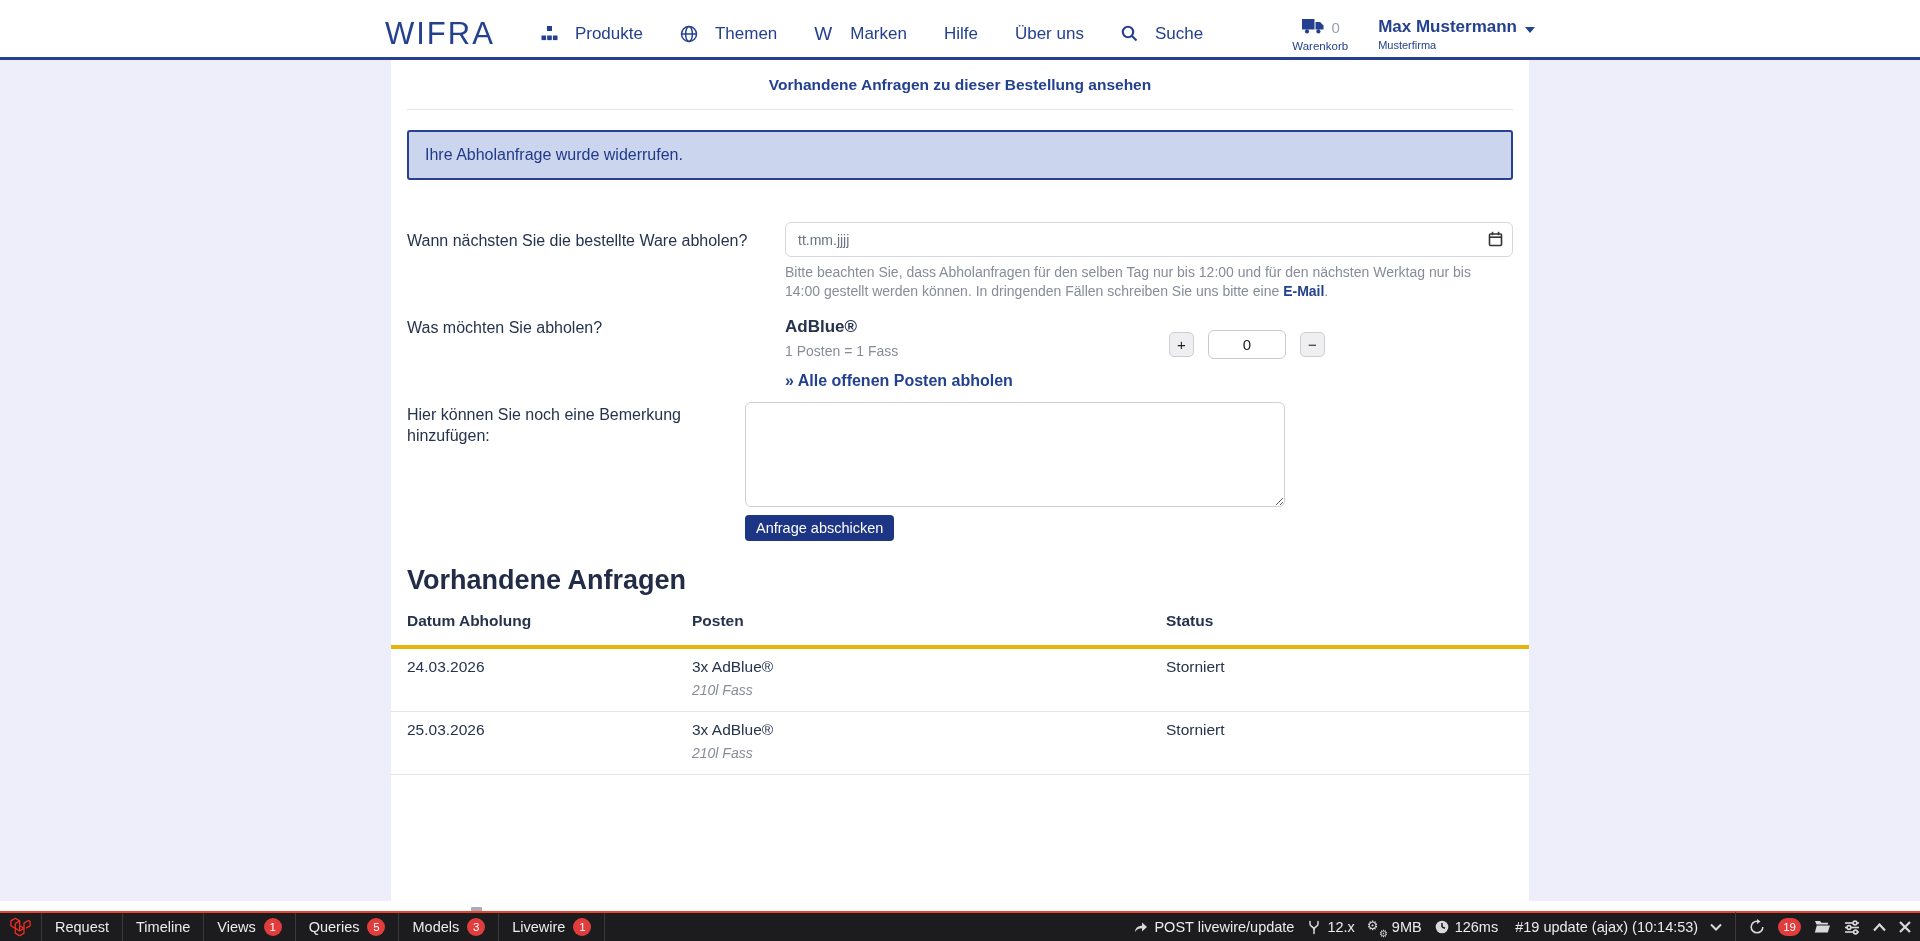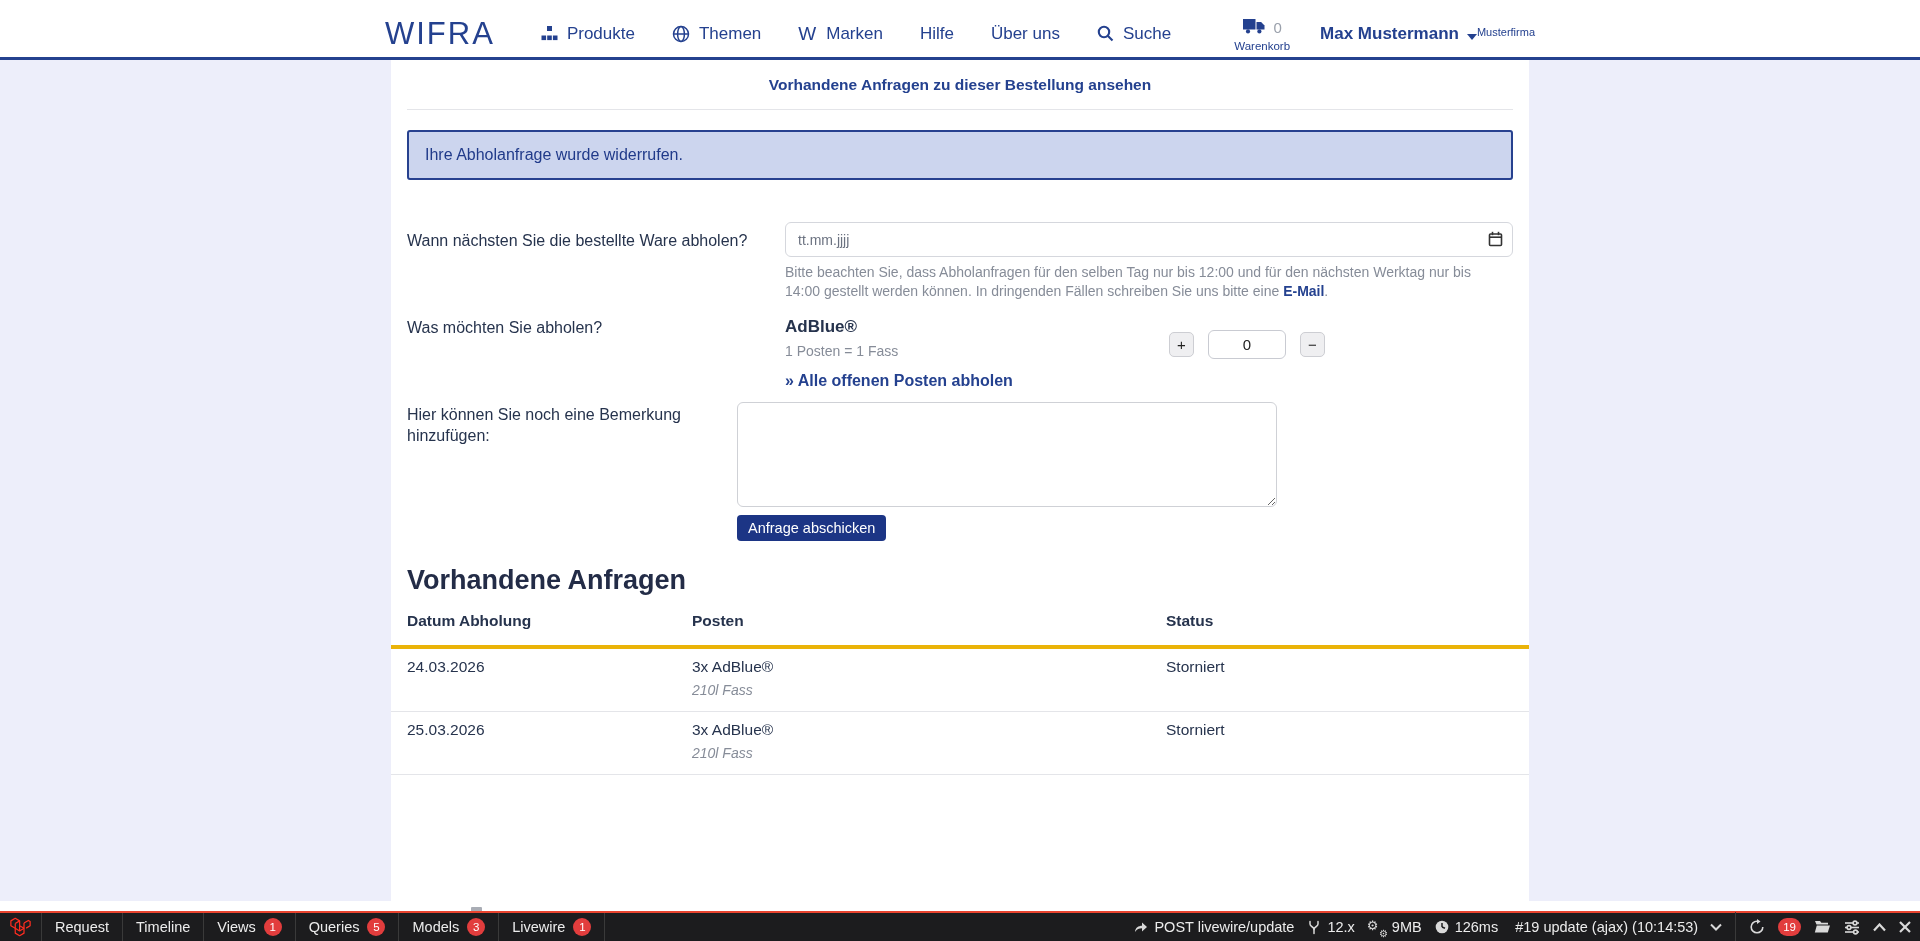--- a/index.html
+++ b/index.html
@@ -8,28 +8,28 @@
   }
   *{box-sizing:border-box; margin:0; padding:0;}
   html,body{width:1920px;height:941px;overflow:hidden;}
   body{font-family:"Liberation Sans",sans-serif;background:#fff;position:relative;}
 
   
   .header{height:60px;background:#fff;border-bottom:3px solid var(--brand);}
   .header-inner{width:1150px;margin:0 auto;height:67px;display:flex;align-items:center;}
   .logo{font-size:31px;font-weight:200;letter-spacing:2px;color:var(--brand);}
   .nav{display:flex;align-items:center;gap:37px;margin-left:46px;}
-  .nav-item{display:flex;align-items:center;gap:9px;color:var(--brand);font-size:17px;font-weight:500;cursor:pointer;white-space:nowrap;}
+  .nav-item{display:flex;align-items:center;gap:17px;color:var(--brand);font-size:17px;font-weight:500;cursor:pointer;white-space:nowrap;}
   .nav-item svg{display:block;}
   .w-glyph{font-size:19px;font-weight:300;letter-spacing:1px;}
   .cart{margin-left:auto;display:flex;flex-direction:column;align-items:center;cursor:pointer;}
   .cart-top{display:flex;align-items:center;gap:7px;}
   .cart-count{color:#9aa0ab;font-size:15px;}
   .cart-label{color:var(--brand);font-size:11.5px;margin-top:1px;}
-  .user{margin-left:30px;display:flex;flex-direction:row;cursor:pointer;}
+  .user{margin-left:30px;display:flex;flex-direction:column;cursor:pointer;}
   .user-top{display:flex;align-items:center;gap:8px;}
   .user-name{color:var(--brand);font-size:17px;font-weight:700;}
   .caret-down{width:0;height:0;border-left:5px solid transparent;border-right:5px solid transparent;border-top:6px solid var(--brand);margin-top:6px;}
   .user-company{color:var(--brand);font-size:11px;margin-top:2px;}
 
   
   .main{height:841px;background:var(--pagebg);}
   .panel{width:1138px;height:100%;margin:0 auto;background:#fff;padding-top:16px;}
   .back-link{display:block;text-align:center;color:var(--brand);font-size:15.5px;font-weight:600;cursor:pointer;text-decoration:none;}
   .hr{border:none;border-top:1px solid #e4e5e9;margin:15px 16px 0 16px;}
@@ -50,21 +50,21 @@
   .row-items{margin-top:16px;}
   .sub-help{color:var(--gray);font-size:14px;margin-top:5px;max-width:300px;line-height:1.38;}
   .adblue-box{width:540px;display:flex;justify-content:space-between;align-items:flex-end;}
   .prod-name{color:var(--dark);font-size:17px;font-weight:700;}
   .prod-unit{color:var(--gray);font-size:14px;margin-top:6px;}
   .counter{display:flex;align-items:center;gap:14px;margin-top:2px;}
   .step-btn{width:25px;height:25px;background:#efeff1;border:1px solid #cdced3;border-radius:5px;font-size:15px;color:#222;display:flex;align-items:center;justify-content:center;cursor:pointer;line-height:1;}
   .qty-input{width:78px;height:29px;border:1px solid #c9cbd2;border-radius:6px;text-align:center;font-size:15px;color:#222;font-family:"Liberation Sans",sans-serif;outline:none;}
   .all-link{display:inline-block;margin-top:13px;color:var(--brand);font-size:16px;font-weight:700;cursor:pointer;text-decoration:none;}
 
-  .row-remark{margin-top:12px;}
+  .row-remark{margin-top:12px;gap:8px;}
   .row-remark .label-col{max-width:330px;padding-top:2px;}
   .remark-area{width:540px;height:105px;border:1px solid #cfd1d6;border-radius:6px;resize:both;font-family:"Liberation Sans",sans-serif;font-size:14px;padding:8px 10px;color:#333;outline:none;}
   .btn-row{width:540px;display:flex;justify-content:flex-start;margin-top:4px;}
   .submit-btn{background:#1c3585;color:#fff;border:none;border-radius:4px;height:26px;padding:0 11px;font-size:14.5px;font-weight:500;font-family:"Liberation Sans",sans-serif;cursor:pointer;}
 
   .section-title{margin:24px 16px 0 16px;color:#232c47;font-size:27px;font-weight:700;}
   .table{margin-top:10px;}
   .t-row{display:grid;grid-template-columns:285px 474px 1fr;padding:0 16px;}
   .t-head{padding-top:6px;padding-bottom:15px;border-bottom:4px solid #eab308;}
   .t-head div{color:var(--dark);font-size:15.5px;font-weight:700;}

